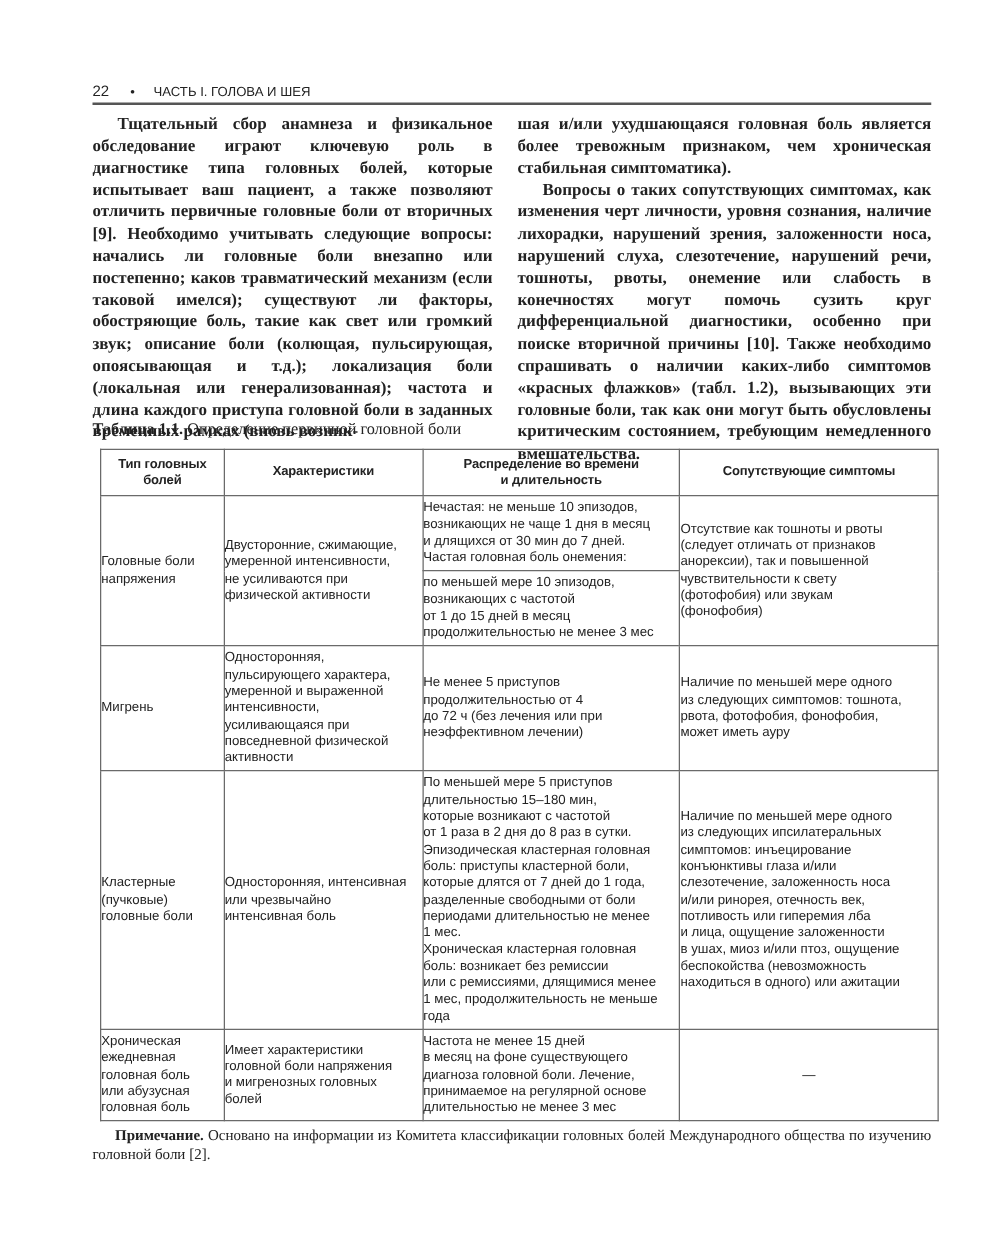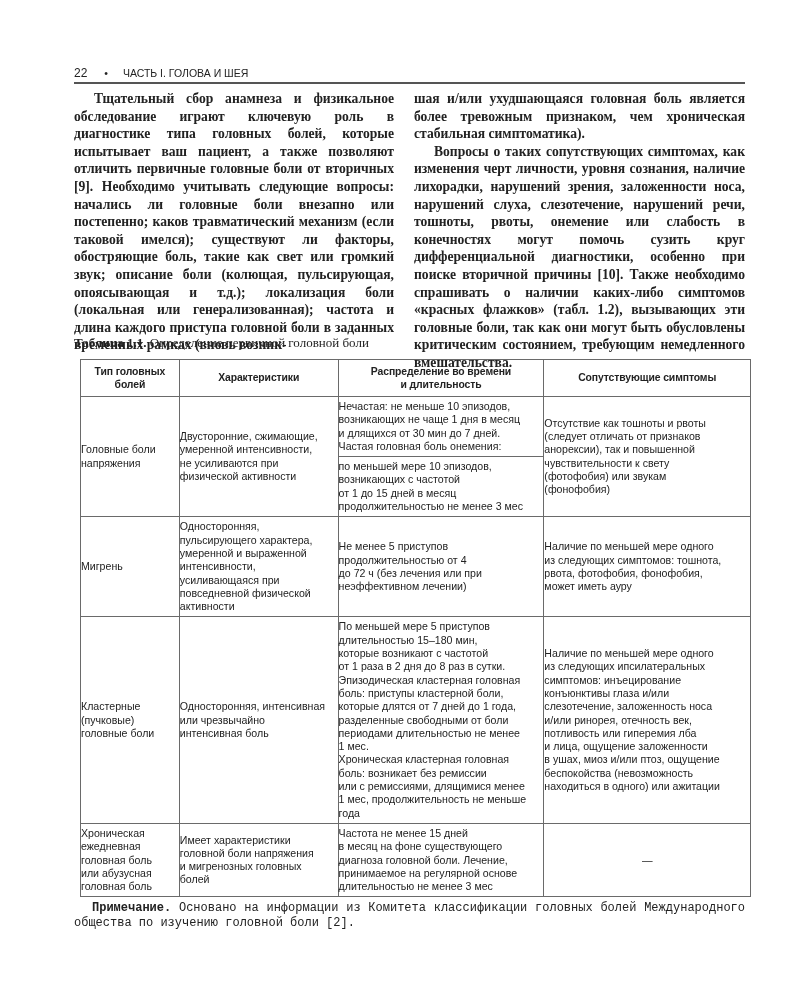--- a/index.html
+++ b/index.html
@@ -15,21 +15,21 @@
   .para { text-indent:20px; margin:0;font-weight:bold; }
   .para.noindent { text-indent:0; }
   .caption { position:absolute; left:74px; top:335px; font-family:"Liberation Serif", serif; font-size:13px; color:#222; }
   .caption b { font-weight:bold; }
   table.tbl { position:absolute; left:80px; top:359px; width:671px; border-collapse:collapse;
     font-family:"Liberation Sans", sans-serif; font-size:10.6px; line-height:13.3px; color:#222; }
   table.tbl th, table.tbl td { border:1.5px solid #6a6a6a; vertical-align:middle; padding:3px 0; text-align:left; }
   table.tbl th { font-family:"Liberation Sans", sans-serif; font-weight:bold; font-size:10.4px; text-align:center; height:30px; padding:3px 6px; letter-spacing:-0.1px; }
   table.tbl td.dash { text-align:center; }
   .ln { display:block; white-space:nowrap; }
-  .note { position:absolute; left:74px; top:901px; width:671px; font-family:Liberation Mono, monospace; font-size:12px; line-height:15px; text-align:justify; color:#222; }
+  .note { position:absolute; left:74px; top:901px; width:671px; font-family:Liberation Serif, serif; font-size:12px; line-height:15px; text-align:justify; color:#222; }
   .note .lbl { font-weight:bold; margin-left:18px; }
 </style>
 </head>
 <body>
 
 <div class="running-head">
   <span class="pg">22</span>
   <span class="dot">•</span>
   <span>ЧАСТЬ I. ГОЛОВА И ШЕЯ</span>
 </div>

